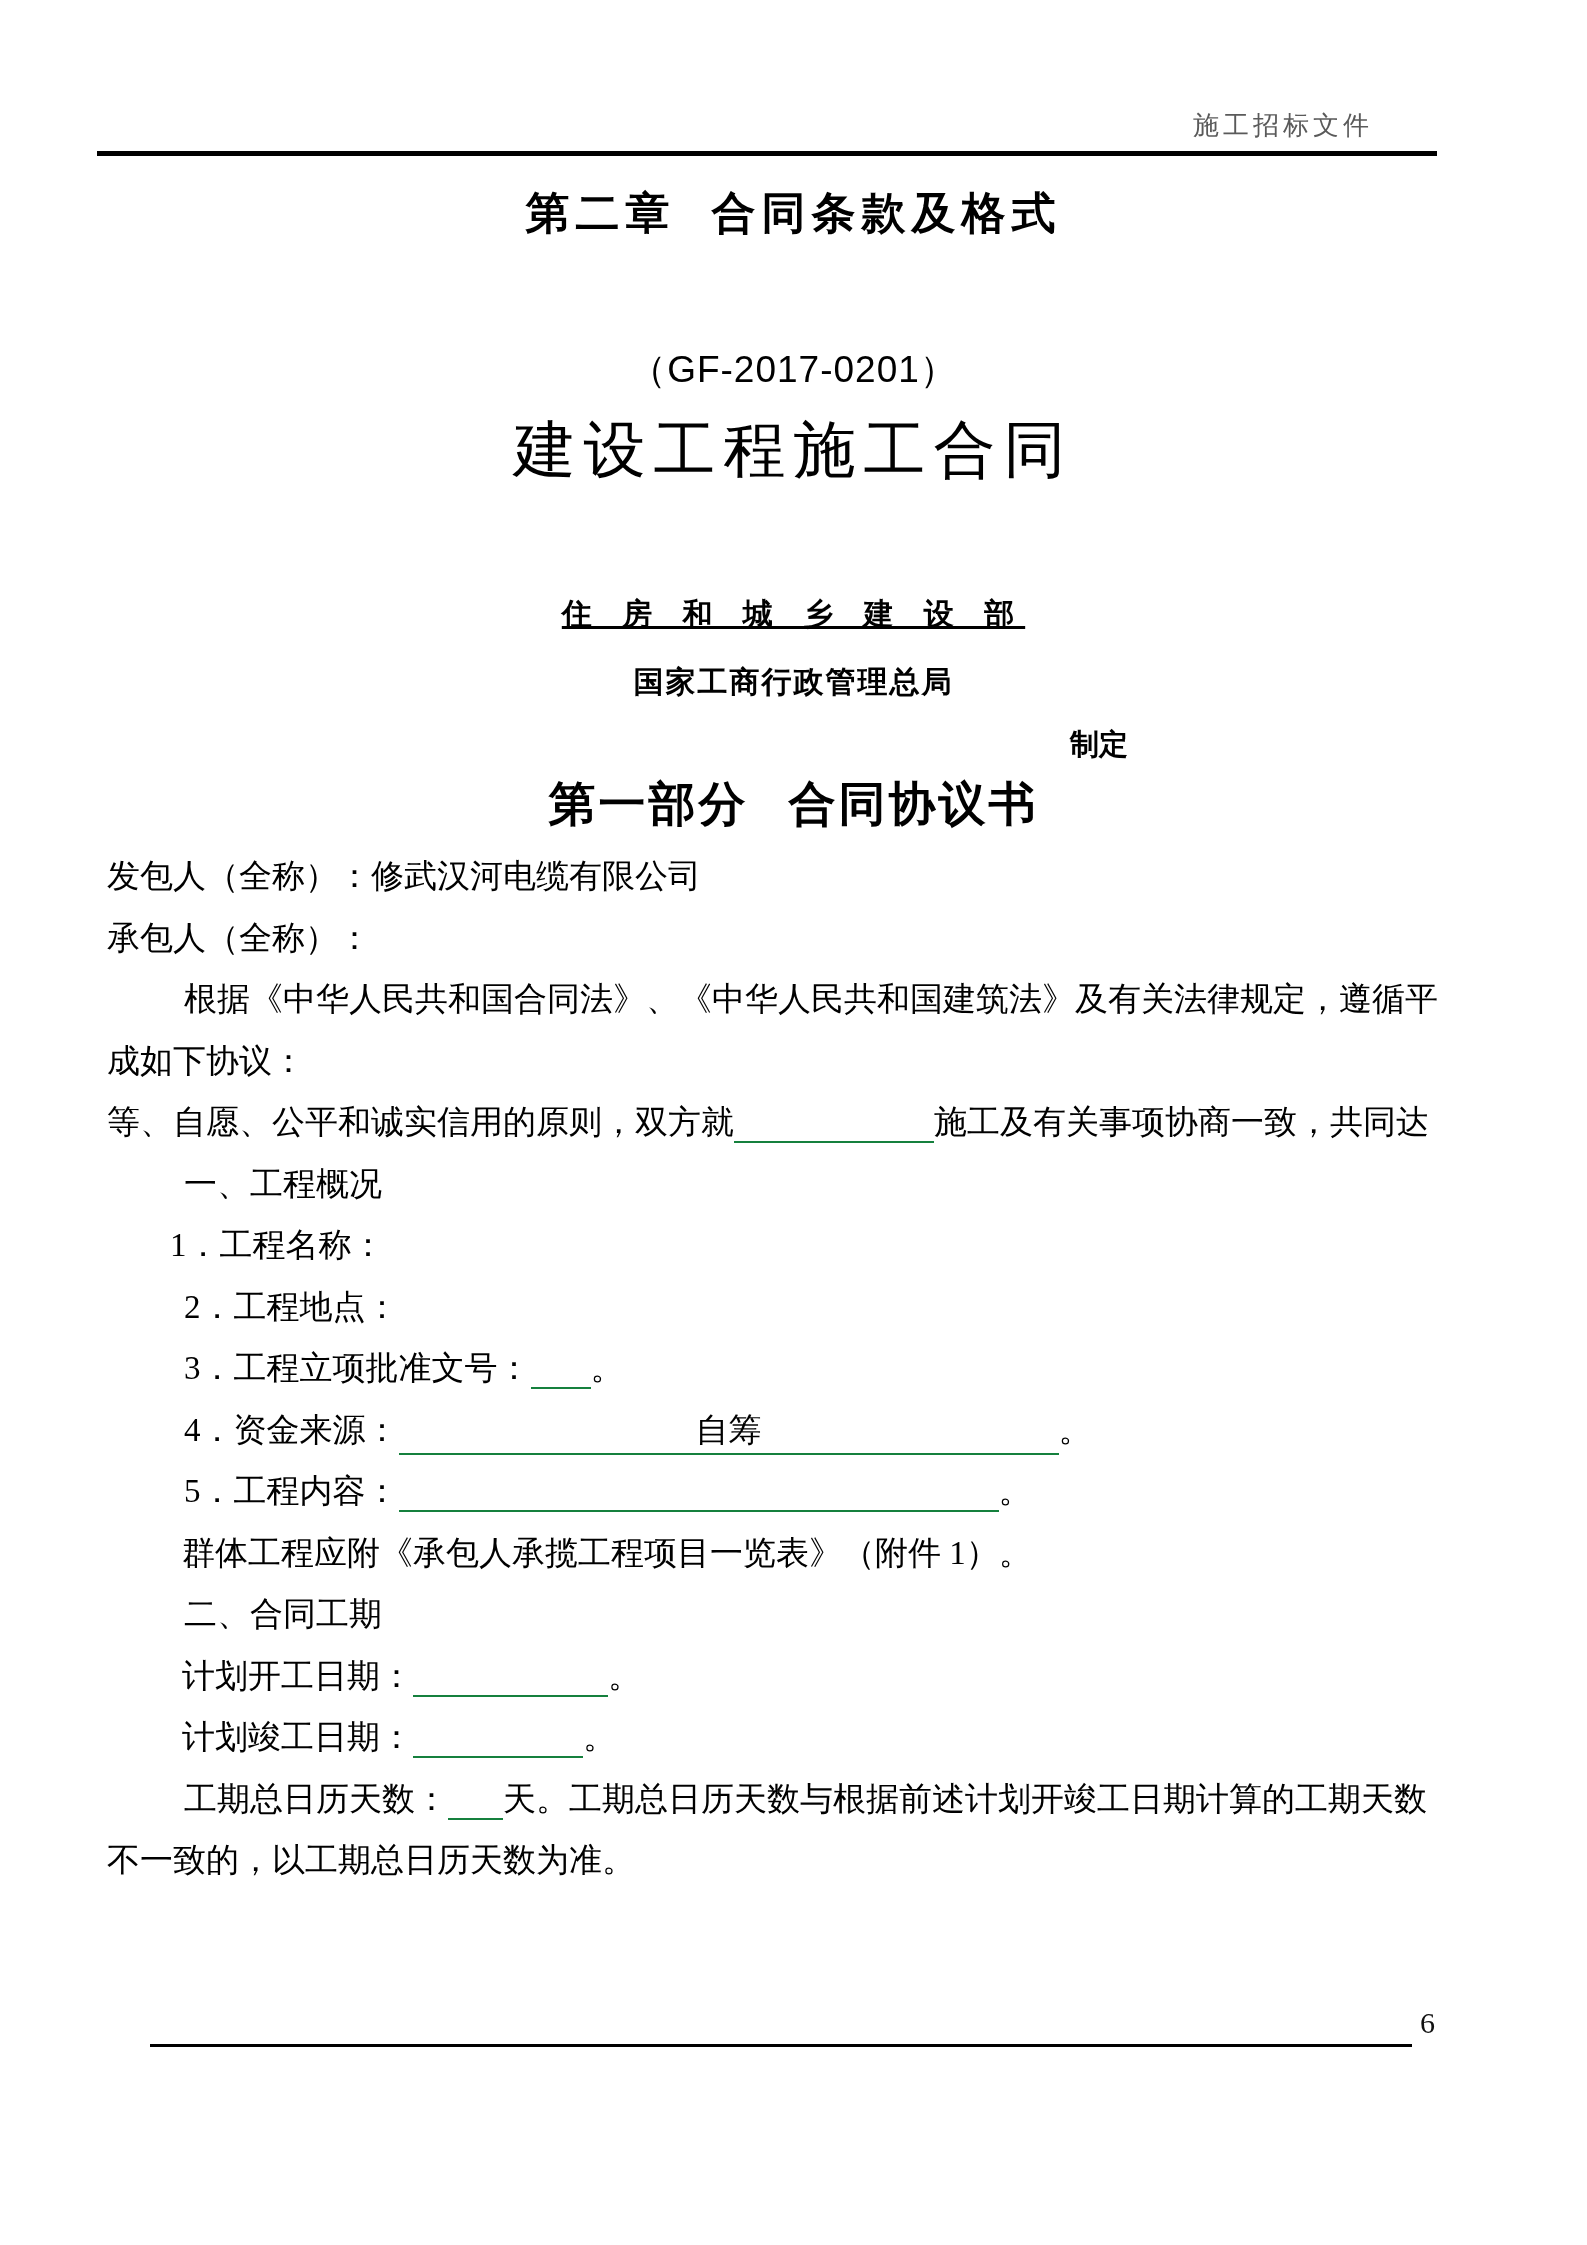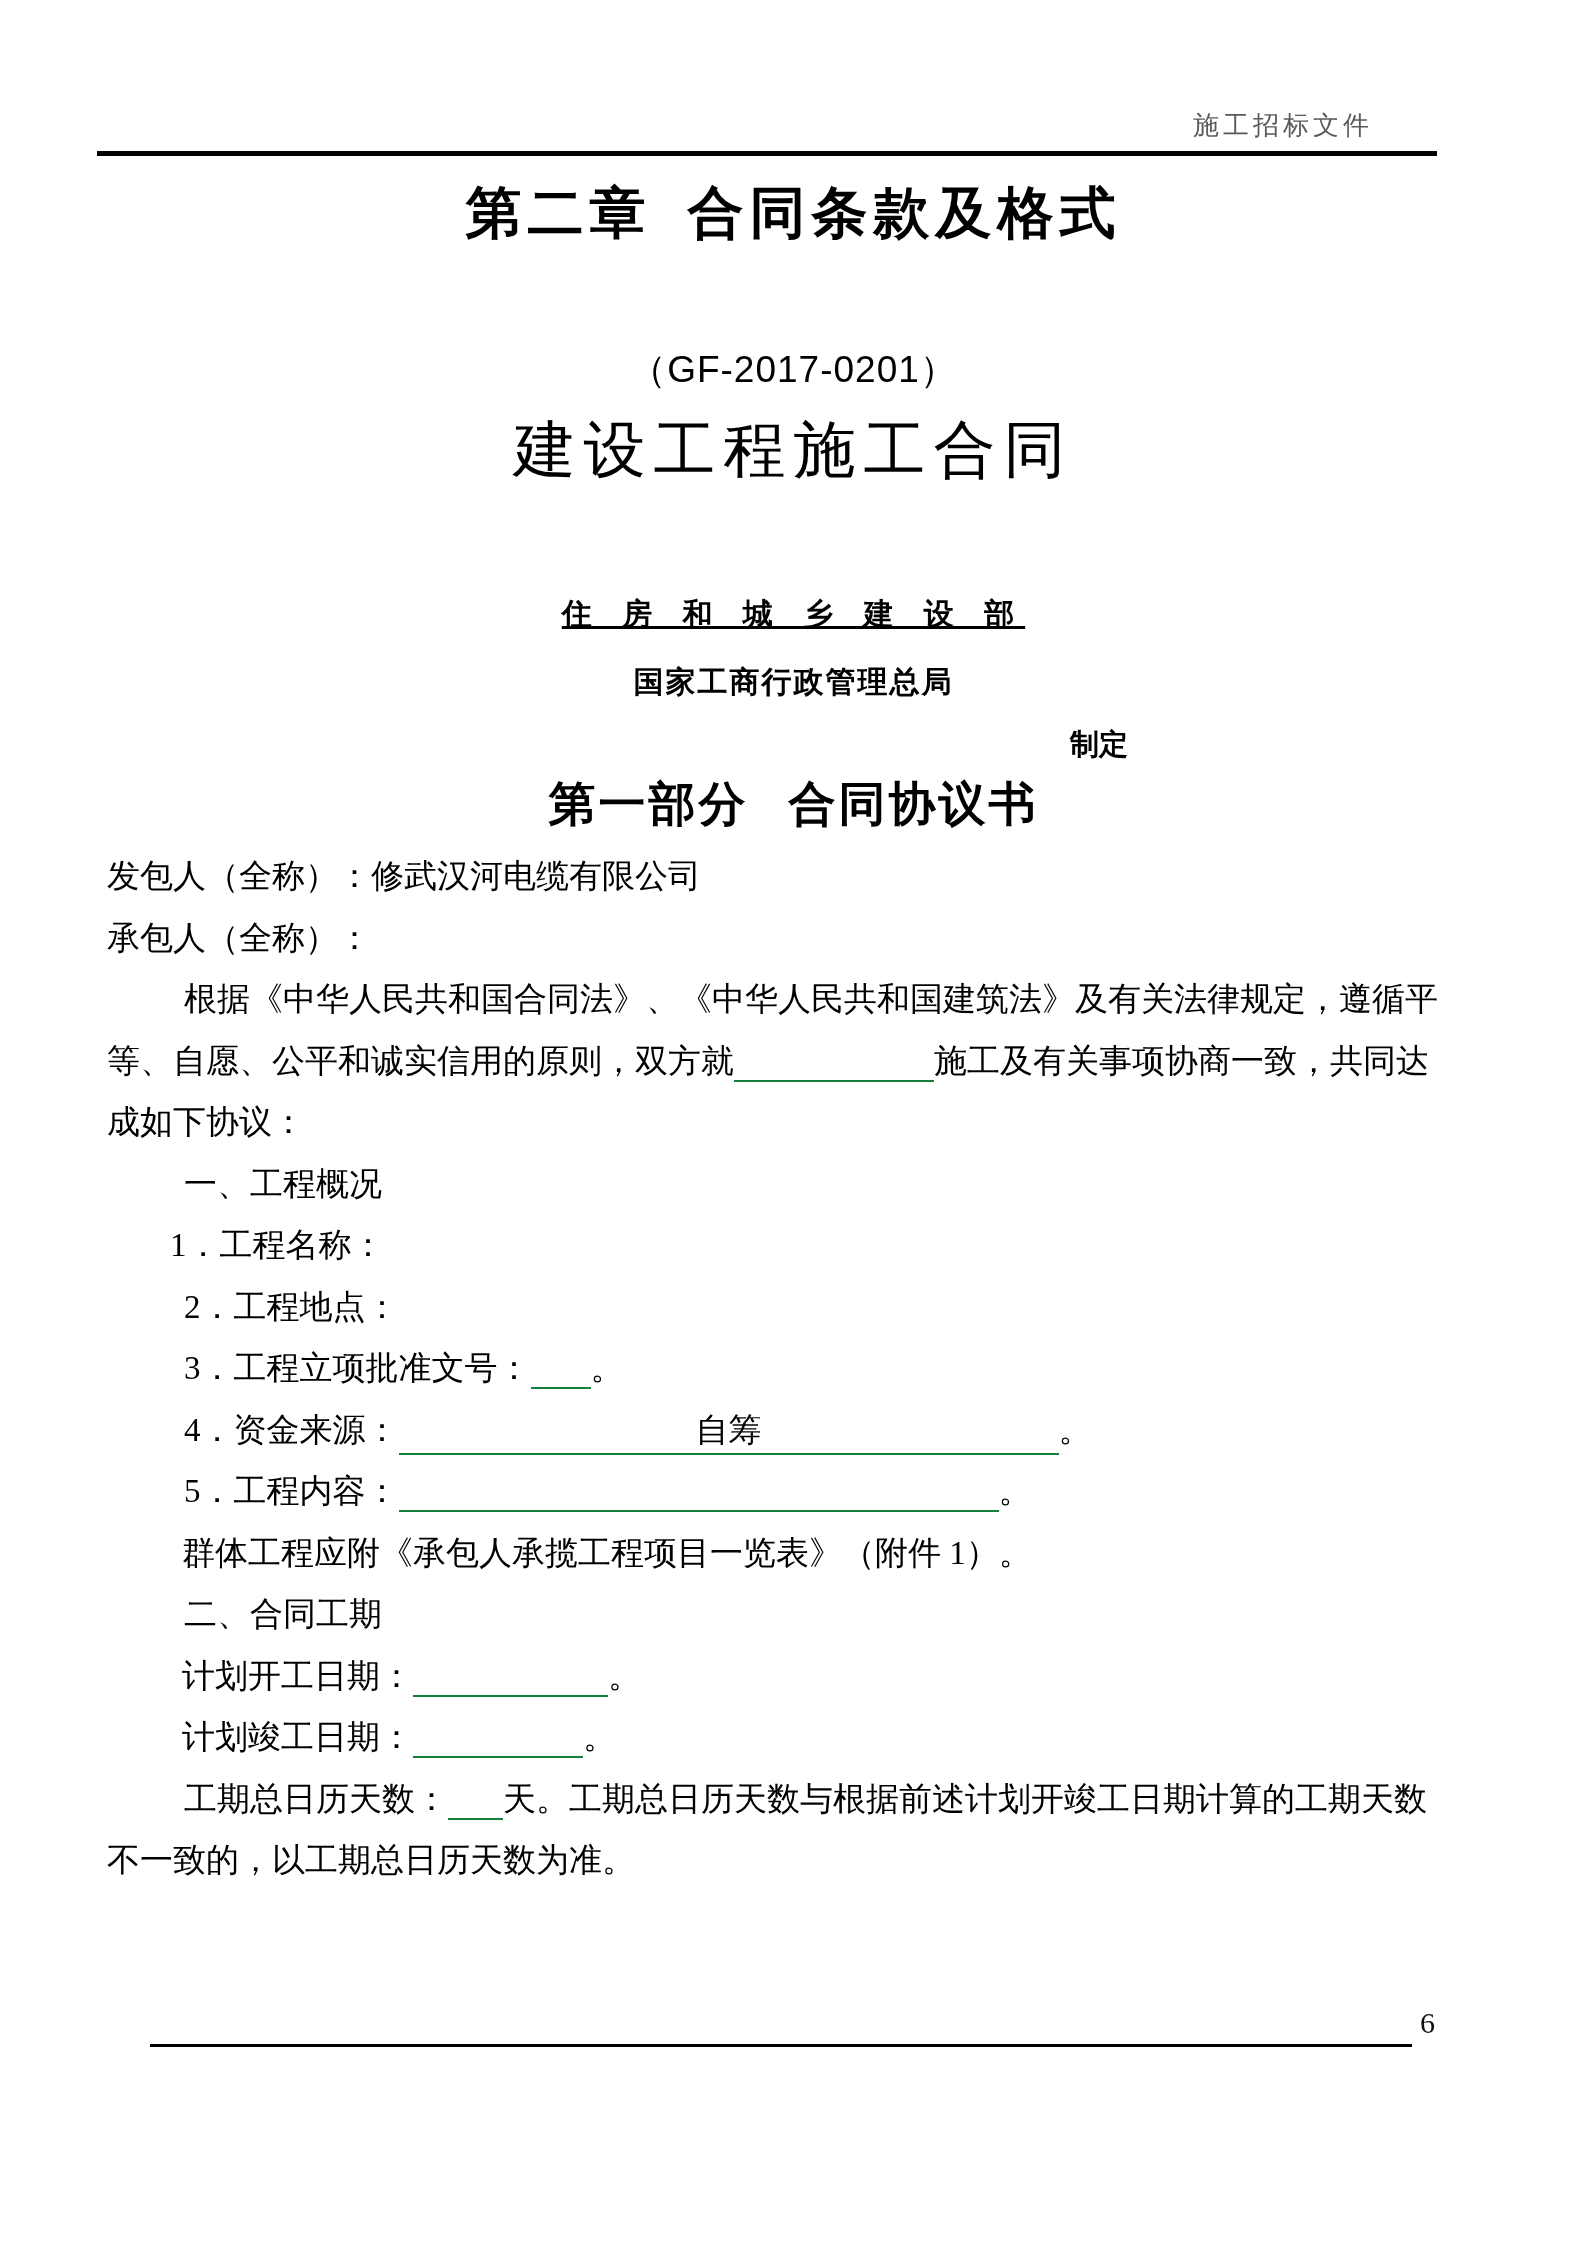--- a/index.html
+++ b/index.html
@@ -28,21 +28,21 @@
   }
   .page-number{
     position:absolute;left:1420px;top:2006px;
     font-size:30px;color:#111;
   }
   .content{position:absolute;left:0;top:0;width:100%;}
   .sans{font-family:"Liberation Sans","DejaVu Sans",sans-serif;}
   .chapter-heading{
     margin:178px 0 4px 0;
     text-align:center;
-    font-weight:bold;font-size:56px;line-height:70px;letter-spacing:6px;
+    font-weight:bold;font-size:44px;line-height:70px;letter-spacing:6px;
   }
   .heading-gap-lg{display:inline-block;width:36px;}
   .heading-gap-md{display:inline-block;width:40px;}
   .gf-code{
     margin-top:92px;text-align:center;
     font-size:37px;line-height:60px;font-weight:500;letter-spacing:1px;
   }
   .main-title{
     margin-top:5px;text-align:center;
     font-size:62px;line-height:90px;font-weight:500;letter-spacing:8px;
@@ -99,22 +99,22 @@
     <div class="issuer-2 sans">国家工商行政管理总局</div>
 
     <div class="issue-suffix sans">制定</div>
 
     <h2 class="part-heading sans"><span>第一部分</span><span class="heading-gap-md"></span><span>合同协议书</span></h2>
 
     <div class="agreement-lines">
         <div class="line"><span>发包人（全称）：修武汉河电缆有限公司</span></div>
         <div class="line"><span>承包人（全称）：</span></div>
         <div class="line" style="padding-left: 77px;"><span>根据《中华人民共和国合同法》、《中华人民共和国建筑法》及有关法律规定，遵循平</span></div>
+        <div class="line"><span>成如下协议：</span></div>
         <div class="line"><span>等、自愿、公平和诚实信用的原则，双方就</span><span class="blank" style="width: 200px;">&nbsp;</span><span>施工及有关事项协商一致，共同达</span></div>
-        <div class="line"><span>成如下协议：</span></div>
         <div class="line" style="padding-left: 77px;"><span>一、工程概况</span></div>
         <div class="line" style="padding-left: 63px;"><span>1．工程名称：</span></div>
         <div class="line" style="padding-left: 77px;"><span>2．工程地点：</span></div>
         <div class="line" style="padding-left: 77px;"><span>3．工程立项批准文号：</span><span class="blank" style="width: 60px;">&nbsp;</span><span>。</span></div>
         <div class="line" style="padding-left: 77px;"><span>4．资金来源：</span><span class="blank" style="width: 660px;">自筹</span><span>。</span></div>
         <div class="line" style="padding-left: 77px;"><span>5．工程内容：</span><span class="blank" style="width: 600px;">&nbsp;</span><span>。</span></div>
         <div class="line" style="padding-left: 75px;"><span>群体工程应附《承包人承揽工程项目一览表》（附件 1）。</span></div>
         <div class="line" style="padding-left: 77px;"><span>二、合同工期</span></div>
         <div class="line" style="padding-left: 75px;"><span>计划开工日期：</span><span class="blank" style="width: 195px;">&nbsp;</span><span>。</span></div>
         <div class="line" style="padding-left: 75px;"><span>计划竣工日期：</span><span class="blank" style="width: 170px;">&nbsp;</span><span>。</span></div>

